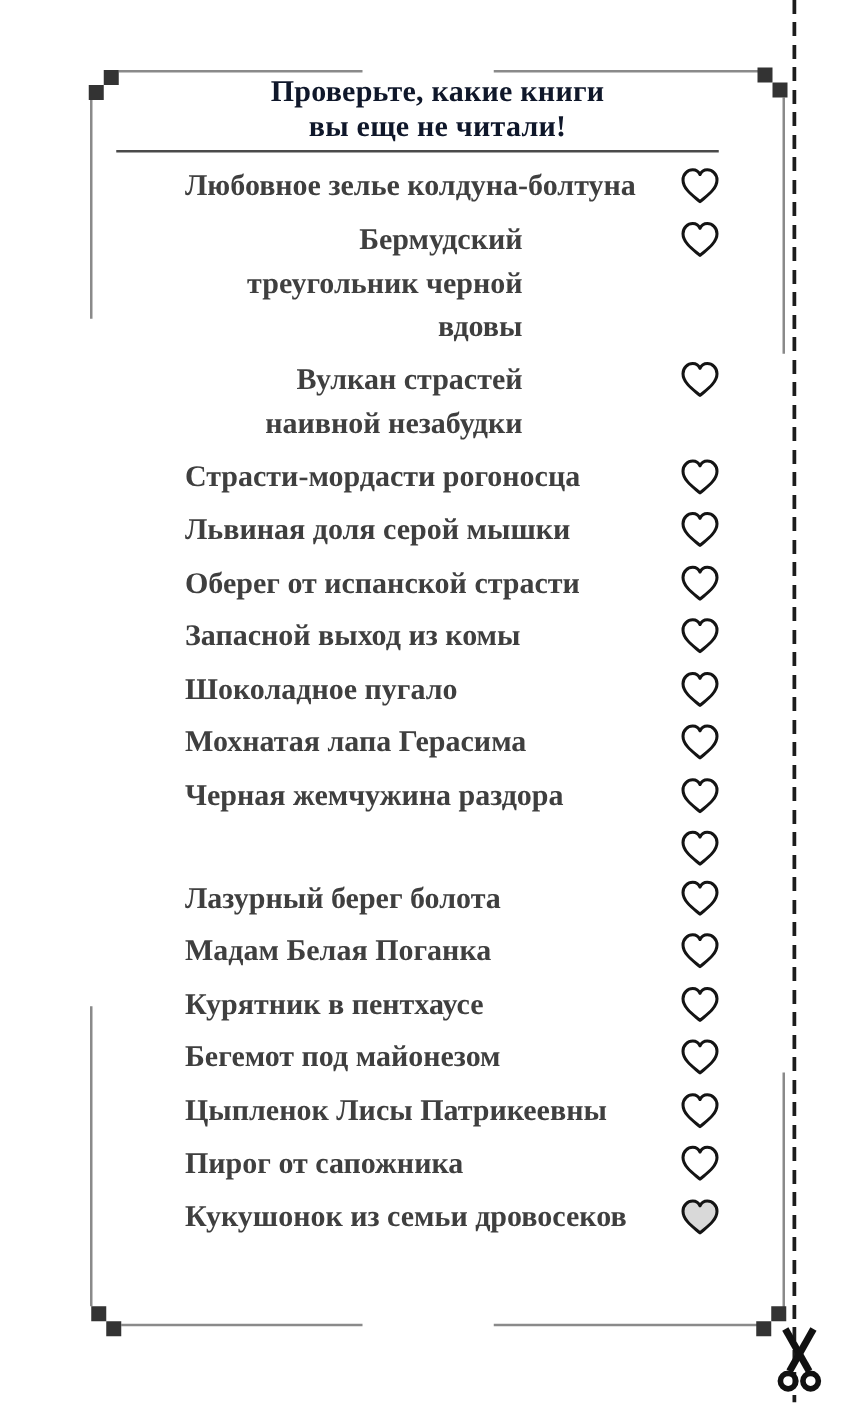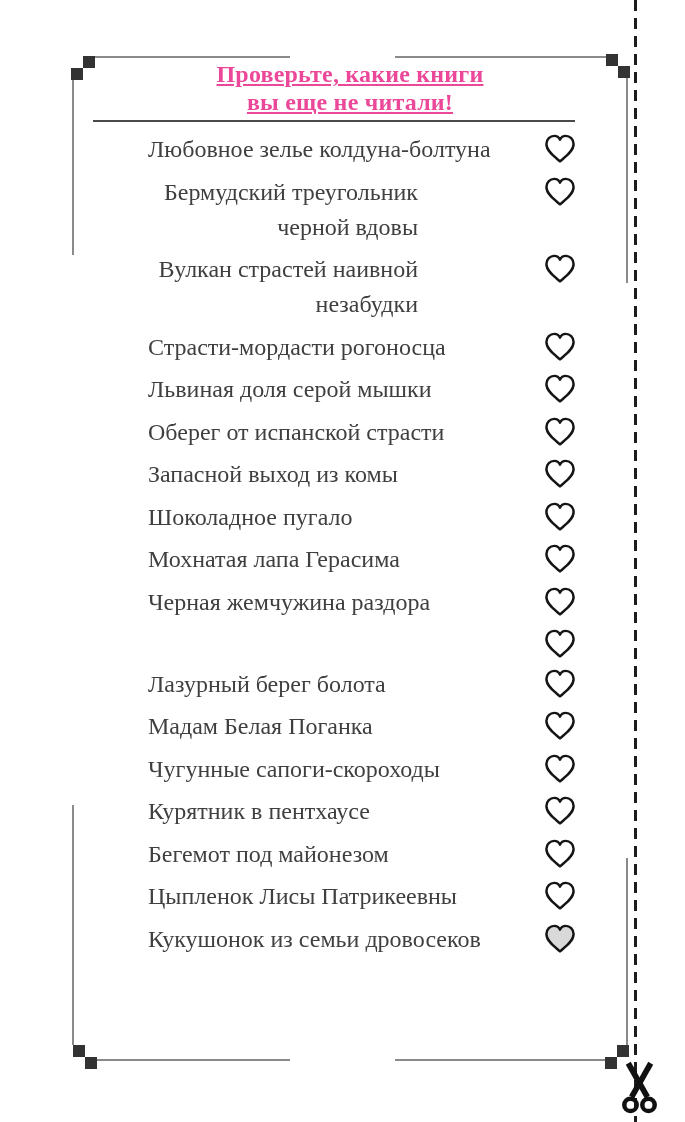--- a/index.html
+++ b/index.html
@@ -10,24 +10,24 @@
   }
   
   .frame-line{position:absolute;background:#8a8a8a;}
   .h-line{height:2px;}
   .v-line{width:2px;}
   .corner-sq{position:absolute;width:12px;height:12px;background:#333333;}
   
   .content{position:absolute;left:73px;top:56px;width:554px;}
   .page-title{
     text-align:center;font-weight:bold;font-size:24px;line-height:28px;
-    color:#ec4899;padding-top:4px;letter-spacing:.2px;text-decoration:underline;
+    color:#0f172a;padding-top:4px;letter-spacing:.2px;
   }
   .title-rule{height:2px;background:#4a4a4a;width:482px;margin:4px 0 0 20px;}
-  .book-list{margin-top:10px;padding:0 50px 0 75px;}
+  .book-list{margin-top:10px;padding:0 50px 0 75px;font-weight:bold;}
   .book-row{display:flex;align-items:flex-start;margin-bottom:7.5px;}
   .book-title{
     font-size:24px;line-height:35px;color:#3f3f3f;max-width:362px;
   }
   .book-row.narrow .book-title{max-width:270px;text-align:right;}
   .heart{margin-left:auto;width:34px;height:30px;margin-top:2px;flex:none;cursor:pointer;}
   .heart-svg{width:34px;height:30px;display:block;}
   
   .cut-line{
     position:absolute;left:634px;top:0;width:3px;height:1122px;
@@ -168,45 +168,45 @@
       </div>
       <div class="book-row">
         <span class="book-title">Мадам Белая Поганка</span>
         <span class="heart" role="checkbox" aria-checked="false">
           <svg class="heart-svg" viewBox="0 0 36 32">
             <path d="M18 29.2 C13 24.7 3.5 18.6 3.5 10.6 C3.5 5.3 7.6 2 11.8 2 C14.6 2 16.9 3.6 18 6 C19.1 3.6 21.4 2 24.2 2 C28.4 2 32.5 5.3 32.5 10.6 C32.5 18.6 23 24.7 18 29.2 Z" fill="none" stroke="#141414" stroke-width="2.6" stroke-linejoin="round"></path>
           </svg>
         </span>
       </div>
       <div class="book-row">
-        <span class="book-title">Чугунные сапоги-скороходы</span>
-        <span class="heart" role="checkbox" aria-checked="false">
-          <svg class="heart-svg" viewBox="0 0 36 32">
-            <path d="M18 29.2 C13 24.7 3.5 18.6 3.5 10.6 C3.5 5.3 7.6 2 11.8 2 C14.6 2 16.9 3.6 18 6 C19.1 3.6 21.4 2 24.2 2 C28.4 2 32.5 5.3 32.5 10.6 C32.5 18.6 23 24.7 18 29.2 Z" fill="none" stroke="#141414" stroke-width="2.6" stroke-linejoin="round"></path>
-          </svg>
-        </span>
-      </div>
-      <div class="book-row">
         <span class="book-title">Курятник в пентхаусе</span>
         <span class="heart" role="checkbox" aria-checked="false">
           <svg class="heart-svg" viewBox="0 0 36 32">
             <path d="M18 29.2 C13 24.7 3.5 18.6 3.5 10.6 C3.5 5.3 7.6 2 11.8 2 C14.6 2 16.9 3.6 18 6 C19.1 3.6 21.4 2 24.2 2 C28.4 2 32.5 5.3 32.5 10.6 C32.5 18.6 23 24.7 18 29.2 Z" fill="none" stroke="#141414" stroke-width="2.6" stroke-linejoin="round"></path>
           </svg>
         </span>
       </div>
       <div class="book-row">
         <span class="book-title">Бегемот под майонезом</span>
         <span class="heart" role="checkbox" aria-checked="false">
           <svg class="heart-svg" viewBox="0 0 36 32">
             <path d="M18 29.2 C13 24.7 3.5 18.6 3.5 10.6 C3.5 5.3 7.6 2 11.8 2 C14.6 2 16.9 3.6 18 6 C19.1 3.6 21.4 2 24.2 2 C28.4 2 32.5 5.3 32.5 10.6 C32.5 18.6 23 24.7 18 29.2 Z" fill="none" stroke="#141414" stroke-width="2.6" stroke-linejoin="round"></path>
           </svg>
         </span>
       </div>
       <div class="book-row">
         <span class="book-title">Цыпленок Лисы Патрикеевны</span>
+        <span class="heart" role="checkbox" aria-checked="false">
+          <svg class="heart-svg" viewBox="0 0 36 32">
+            <path d="M18 29.2 C13 24.7 3.5 18.6 3.5 10.6 C3.5 5.3 7.6 2 11.8 2 C14.6 2 16.9 3.6 18 6 C19.1 3.6 21.4 2 24.2 2 C28.4 2 32.5 5.3 32.5 10.6 C32.5 18.6 23 24.7 18 29.2 Z" fill="none" stroke="#141414" stroke-width="2.6" stroke-linejoin="round"></path>
+          </svg>
+        </span>
+      </div>
+      <div class="book-row">
+        <span class="book-title">Пирог от сапожника</span>
         <span class="heart" role="checkbox" aria-checked="false">
           <svg class="heart-svg" viewBox="0 0 36 32">
             <path d="M18 29.2 C13 24.7 3.5 18.6 3.5 10.6 C3.5 5.3 7.6 2 11.8 2 C14.6 2 16.9 3.6 18 6 C19.1 3.6 21.4 2 24.2 2 C28.4 2 32.5 5.3 32.5 10.6 C32.5 18.6 23 24.7 18 29.2 Z" fill="none" stroke="#141414" stroke-width="2.6" stroke-linejoin="round"></path>
           </svg>
         </span>
       </div>
       <div class="book-row">
         <span class="book-title">Кукушонок из семьи дровосеков</span>
         <span class="heart checked" role="checkbox" aria-checked="true">
           <svg class="heart-svg" viewBox="0 0 36 32">

